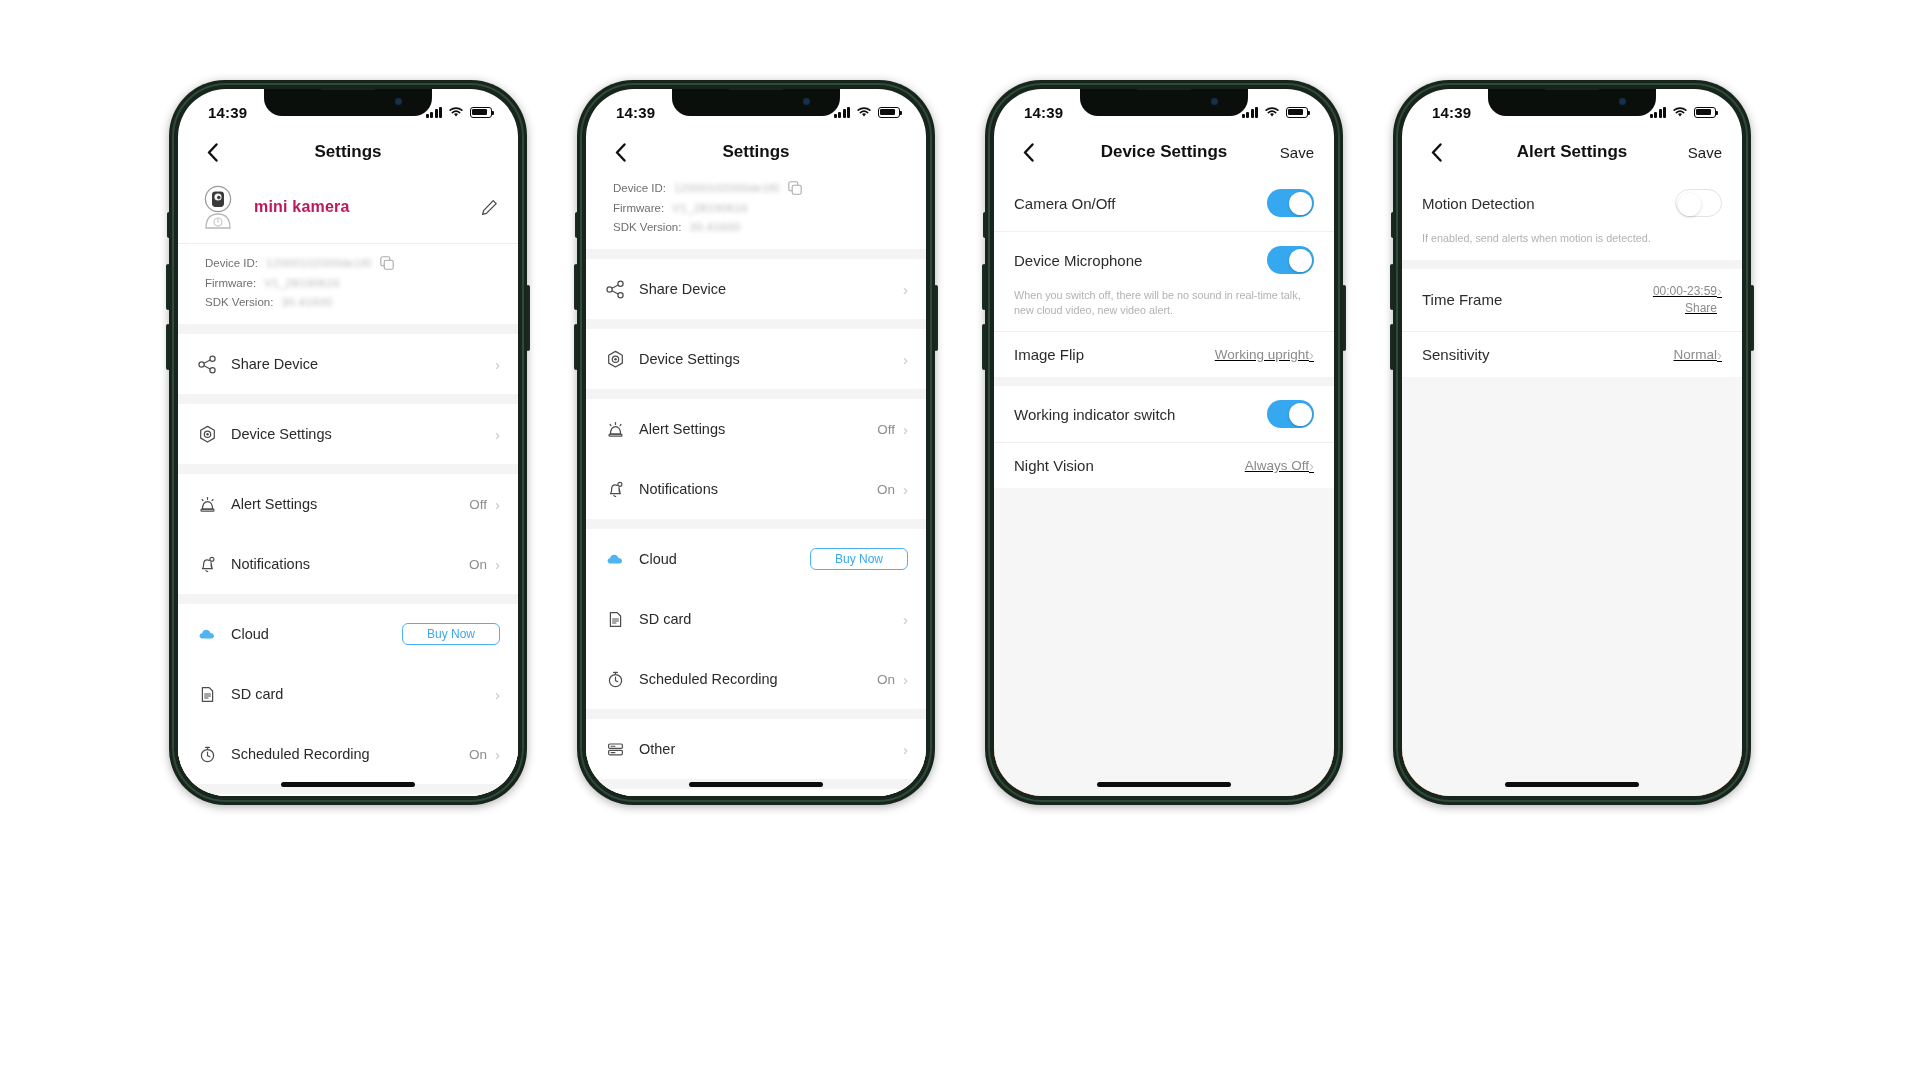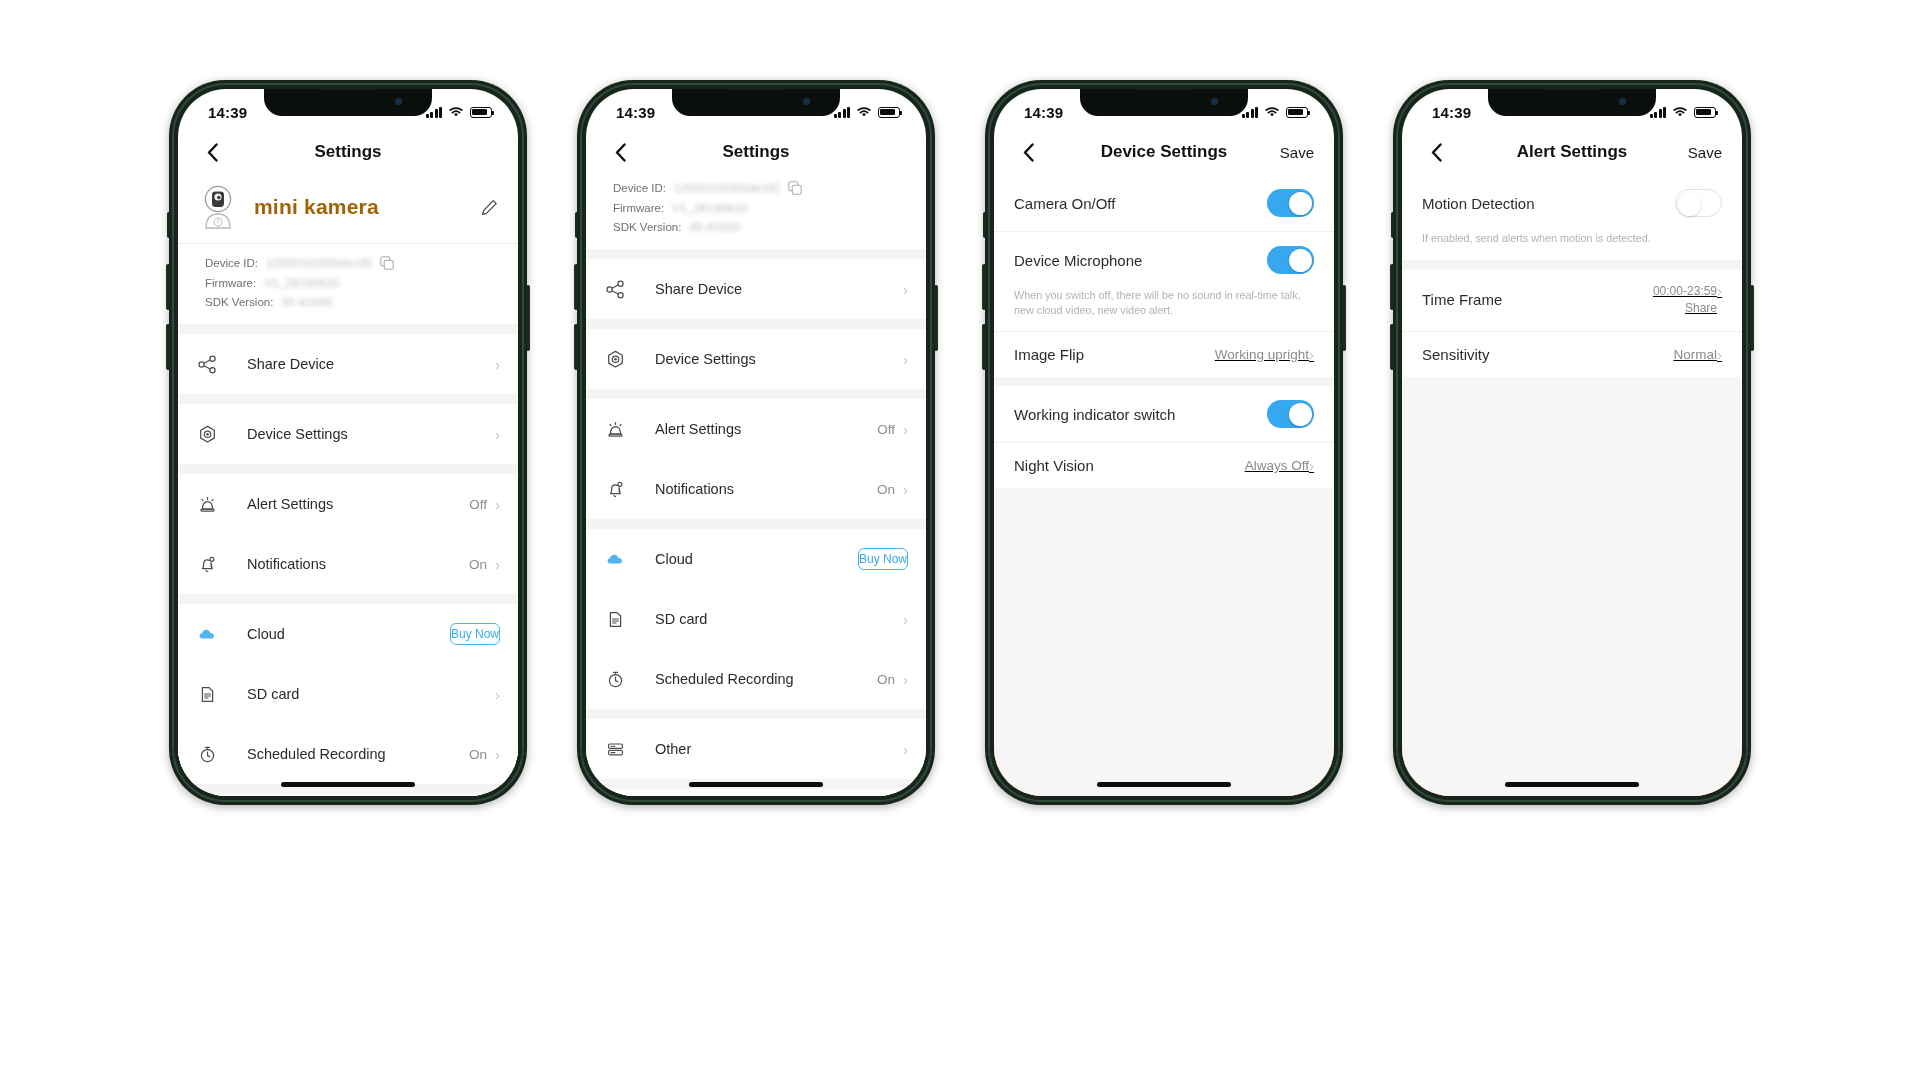--- a/index.html
+++ b/index.html
@@ -125,53 +125,53 @@
   }
 
   
   .content { height: calc(100% - 86px); overflow: hidden; background: #f97316; }
   .content.white { background: #ffffff; }
 
   .device-head {
     background:#fff; display:flex; align-items:center;
     padding: 10px 20px 14px 20px; gap: 16px;
   }
-  .device-name { font-size: 21px; font-weight: 700; color:#a16207; letter-spacing:.2px;}
+  .device-name { font-size: 16px; font-weight: 700; color:#be185d; letter-spacing:.2px;}
   .pencil { margin-left:auto; cursor:pointer; }
 
   .info-block {
     background:#fff; padding: 12px 20px 16px 27px;
     border-top: 1px solid #eeeeee;
   }
   .info-row { display:flex; align-items:center; gap:8px; margin-bottom: 7px; font-size: 11.5px; }
   .info-row:last-child { margin-bottom:0; }
   .info-label { color:#6f6f6f; }
   .info-value { color:#b9b9b9; filter: blur(2.1px); letter-spacing:.4px; }
   .copy-ic { cursor:pointer; }
 
   .gap { height: 10px; background:#f4f4f4; }
 
   .group { background: #ffffff; }
   .row {
-    display:flex; align-items:center; gap:30px;
+    display:flex; align-items:center; gap:14px;
     padding: 0 18px 0 20px;
     height: 60px;
     background:#fff;
     cursor: pointer;
     text-align: center;
   }
   .row .label { font-size: 14.5px; color:#2a2a2a; }
   .row .right { margin-left:auto; display:flex; align-items:center; gap:8px; }
   .row .value { font-size: 13.5px; color:#8d8d8d; }
   .chev { color:#c6c6c6; font-size: 15px; line-height:1; }
 
   .pill {
     border: 1px solid #4db2f0; color:#3aa8ee;
     border-radius: 6px; font-size: 12px;
-    padding: 3px 0; cursor:pointer;
+    padding: 3px 24px; cursor:pointer;
     background: #fff;
   }
 
   .remove-wrap { background:#fff; height: 62px; display:flex; align-items:center; justify-content:center; }
 
   
   .trow {
     background:#fff; padding: 14px 20px 14px 20px;
   }
   .trow-top { display:flex; align-items:center; }

